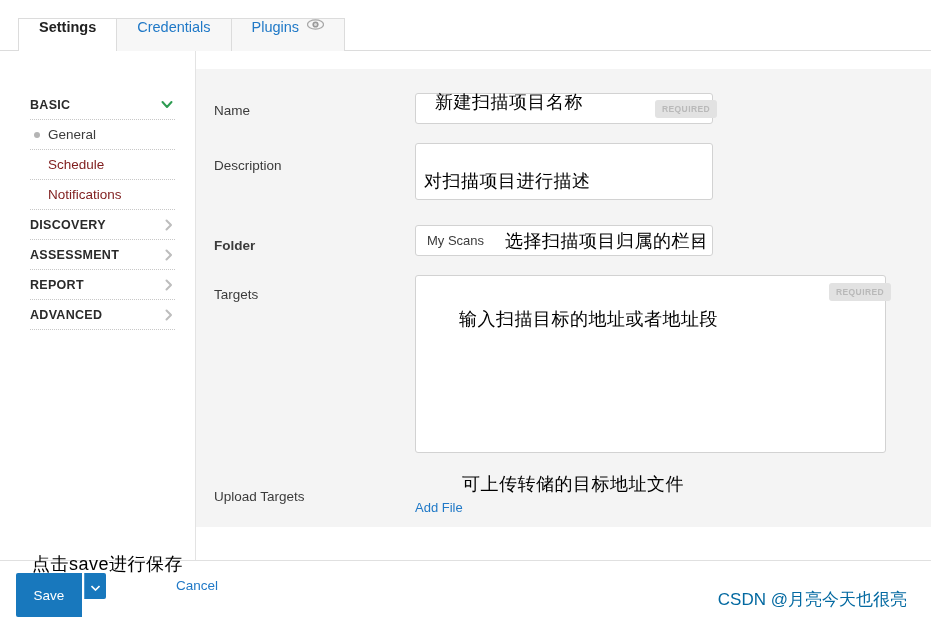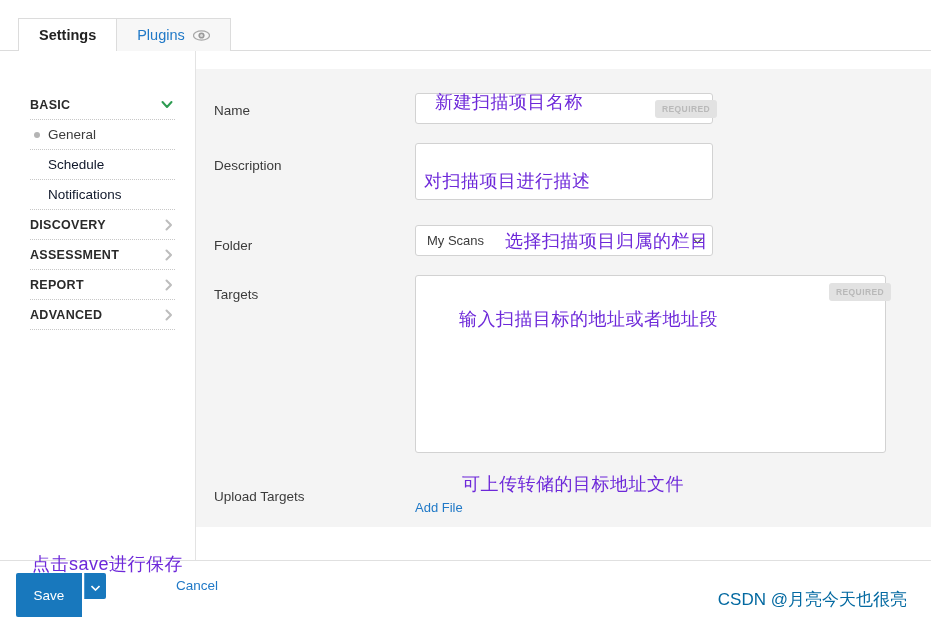--- a/index.html
+++ b/index.html
@@ -29,21 +29,21 @@
   }
   .tabs {
     position: absolute;
     left: 18px; top: 18px;
     display: flex;
     align-items: stretch;
     height: 33px;
   }
   .tab {
     display: flex;
-    align-items: center;
+    align-items: flex-start;
     justify-content: center;
     padding: 0 20px;
     height: 33px;
     font-size: 14.5px;
     color: #2079c7;
     background: #f7f7f7;
     border: 1px solid #dcdcdc;
     border-bottom: none;
     border-right: none;
     cursor: pointer;
@@ -96,21 +96,21 @@
     font-size: 12.5px;
     font-weight: bold;
     color: #2a2a2a;
     letter-spacing: .3px;
   }
   .side-row.child-row {
     padding-left: 18px;
   }
   .side-row.child-row .side-label {
     font-size: 13.5px;
-    color: #0f172a;
+    color: #7f1d1d;
   }
   .side-row.child-row.active .side-label {
     color: #3c3c3c;
   }
   .bullet {
     position: absolute;
     left: 4px;
     width: 6px; height: 6px;
     border-radius: 50%;
     background: #b4b4b4;
@@ -183,21 +183,21 @@
     position: absolute;
     font-size: 13px;
     color: #2079c7;
     text-decoration: none;
     cursor: pointer;
   }
 
   
   .annot {
     position: absolute;
-    color: #6d28d9;
+    color: #000000;
     font-size: 18px;
     white-space: nowrap;
     z-index: 30;
     letter-spacing: .5px;
   }
 
   
   .bottom-divider {
     position: absolute;
     left: 0; top: 560px;
@@ -254,20 +254,23 @@
 <body>
 
 <div id="app">
 
   <div class="tabbar">
     <div class="tabs">
       <div class="tab active">
         <span>Settings</span>
       </div>
       <div class="tab">
+        <span>Credentials</span>
+      </div>
+      <div class="tab">
         <span>Plugins</span>
         <span class="eye-icon">
           <svg width="17" height="11" viewBox="0 0 17 11">
             <ellipse cx="8.5" cy="5.5" rx="8" ry="4.6" fill="none" stroke="#a8a8a8" stroke-width="1.3"></ellipse>
             <circle cx="8.5" cy="5.5" r="3.1" fill="#9a9a9a"></circle>
             <circle cx="8.5" cy="5.5" r="1.5" fill="#dcdcdc"></circle>
           </svg>
         </span>
       </div>
     </div>
@@ -344,21 +347,21 @@
       <div class="ctrl" style="left:219px;top:0;width:298px;height:31px;"></div>
       <div class="required-badge" style="left:459px;top:7px;">REQUIRED</div>
     </div>
 
     <div class="field-row" style="top:74px;height:78px;">
       <div class="field-label" style="top:15px;">Description</div>
       <div class="ctrl" style="left:219px;top:0;width:298px;height:57px;"></div>
     </div>
 
     <div class="field-row" style="top:156px;height:44px;">
-      <div class="field-label" style="top:13px;">Folder</div>
+      <div class="field-label" style="top:13px;font-weight:bold;">Folder</div>
       <div class="ctrl" style="left:219px;top:0;width:298px;height:31px;"></div>
       <div class="select-value" style="left:231px;top:8px;">My Scans</div>
       <div class="select-caret" style="left:497px;top:13px;">
         <svg width="9" height="6" viewBox="0 0 9 6">
           <path d="M0.5 1 L4.5 5 L8.5 1" fill="none" stroke="#5a5a5a" stroke-width="1.3"></path>
         </svg>
       </div>
     </div>
 
     <div class="field-row" style="top:206px;height:190px;">

